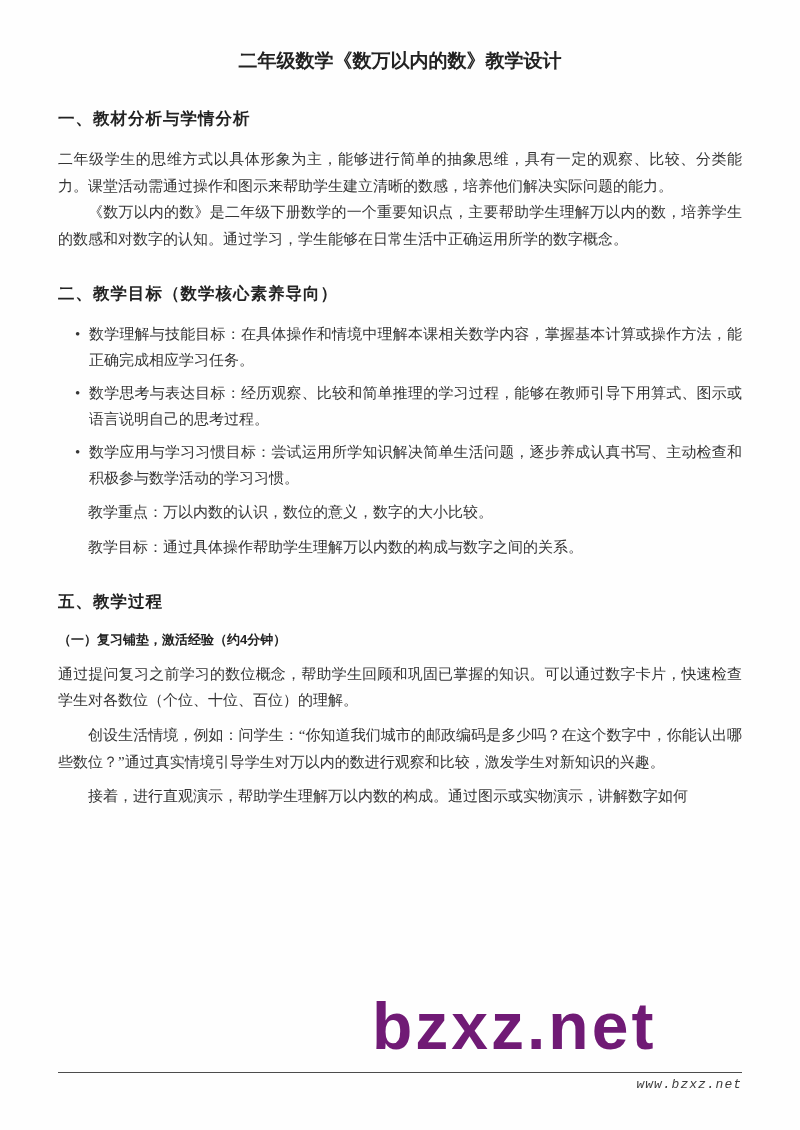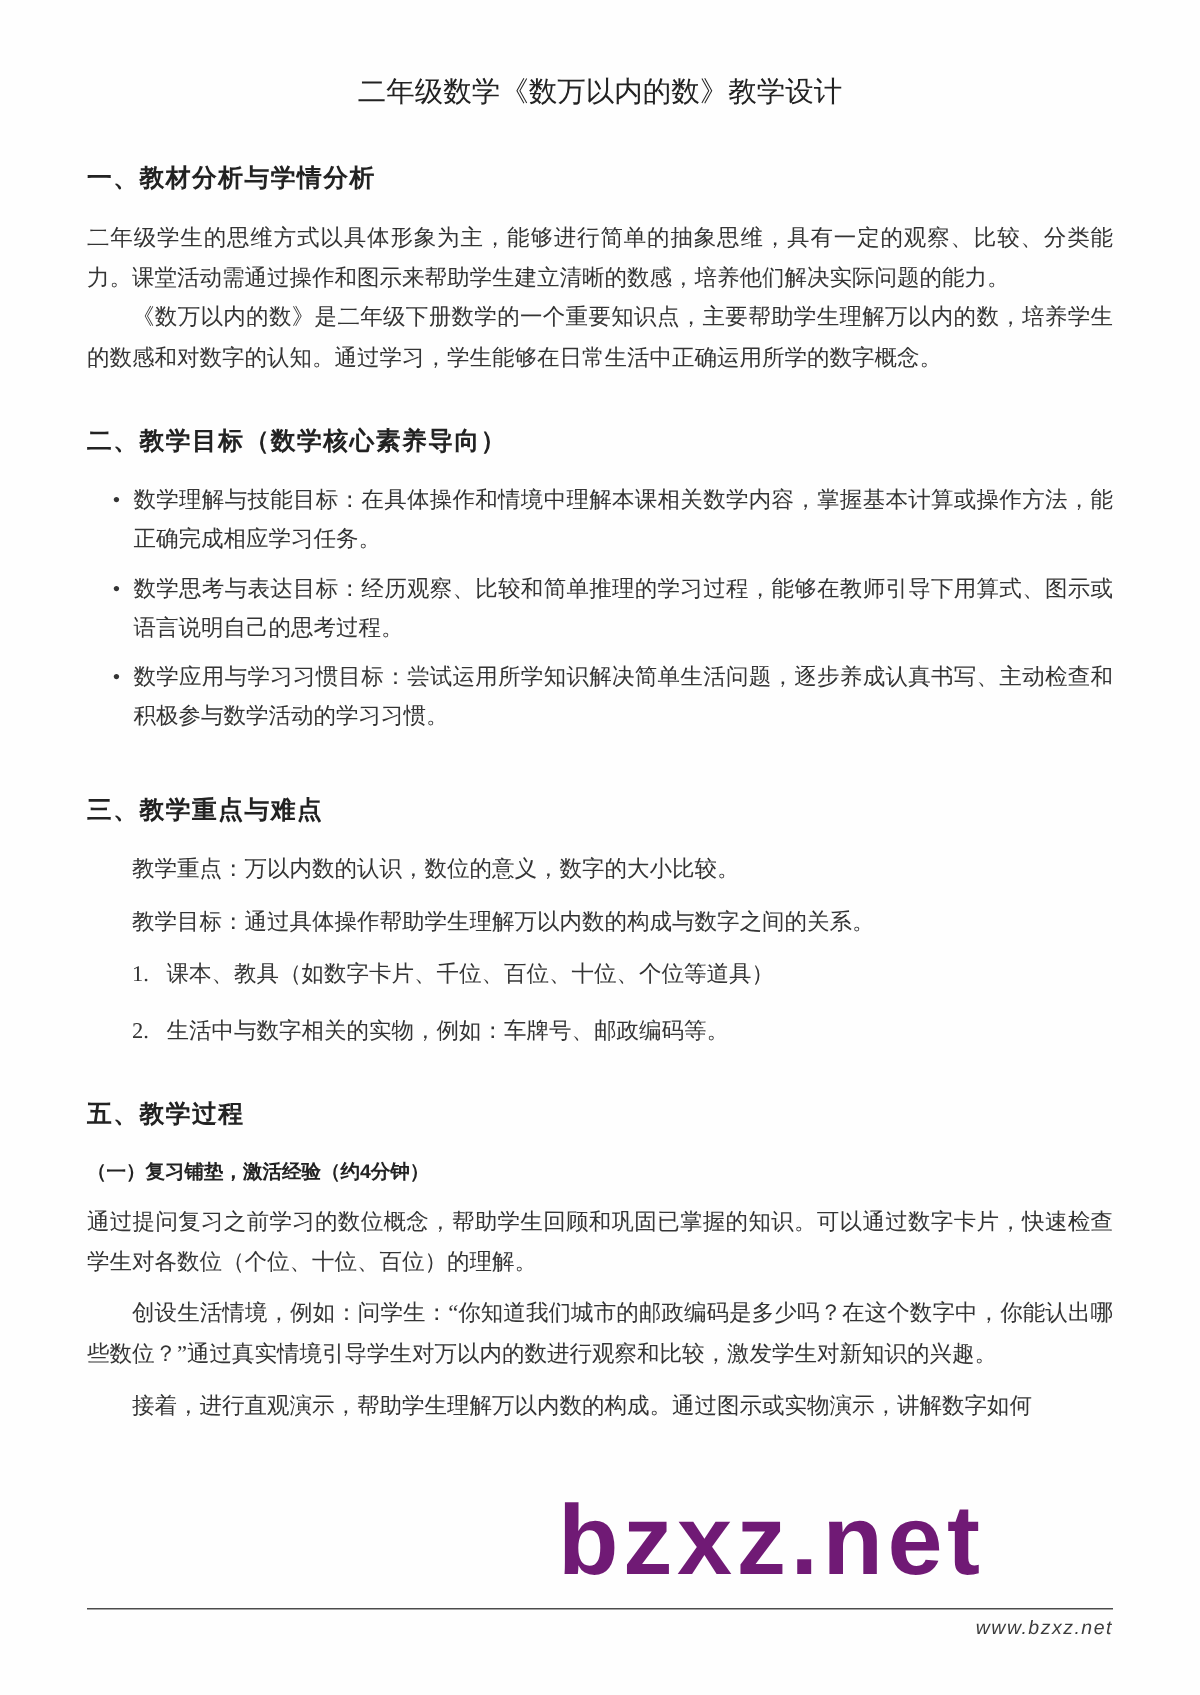--- a/index.html
+++ b/index.html
@@ -34,21 +34,21 @@
     font-size: 66px;
     letter-spacing: 3px;
     color: #701a75;
     user-select: none;
     white-space: nowrap;
   }
   .doc-title {
     margin: 0 0 34px 0;
     text-align: center;
     font-family: "Liberation Sans", "DejaVu Sans", sans-serif;
-    font-weight: normal;
+    font-weight: bold;
     font-size: 19px;
     color: #222222;
   }
   h2.sec {
     margin: 30px 0 16px 0;
     font-family: "Liberation Sans", "DejaVu Sans", sans-serif;
     font-weight: bold;
     font-size: 16.5px;
     color: #222222;
     letter-spacing: 1px;
@@ -109,21 +109,21 @@
     border-top: 1px solid #4c4c4c;
     height: 0;
   }
   .footer-url {
     margin-top: 4px;
     text-align: right;
     font-style: italic;
     font-size: 13px;
     color: #3c3c3c;
     letter-spacing: 1px;
-    font-family: Liberation Sans, sans-serif;
+    font-family: Liberation Mono, monospace;
   }
 </style>
 </head>
 <body>
 
 <div class="page">
 
   <div class="watermark">bzxz.net</div>
 
   <div class="content">
@@ -143,34 +143,23 @@
       <li>
         <span class="bullet">•</span>
         <span>数学思考与表达目标：经历观察、比较和简单推理的学习过程，能够在教师引导下用算式、图示或语言说明自己的思考过程。</span>
       </li>
       <li>
         <span class="bullet">•</span>
         <span>数学应用与学习习惯目标：尝试运用所学知识解决简单生活问题，逐步养成认真书写、主动检查和积极参与数学活动的学习习惯。</span>
       </li>
     </ul>
 
-    <h2 class="sec" style="margin-top:38px;">三、教学重点与难点</h2>
     <p class="body-p indent">教学重点：万以内数的认识，数位的意义，数字的大小比较。</p>
     <p class="body-p indent">教学目标：通过具体操作帮助学生理解万以内数的构成与数字之间的关系。</p>
 
-    <ol class="numbered">
-      <li>
-        <span class="num">1.</span>
-        <span>课本、教具（如数字卡片、千位、百位、十位、个位等道具）</span>
-      </li>
-      <li>
-        <span class="num">2.</span>
-        <span>生活中与数字相关的实物，例如：车牌号、邮政编码等。</span>
-      </li>
-    </ol>
 
     <h2 class="sec">五、教学过程</h2>
 
     <h3 class="subsec">（一）复习铺垫，激活经验（约4分钟）</h3>
     <p class="body-p">通过提问复习之前学习的数位概念，帮助学生回顾和巩固已掌握的知识。可以通过数字卡片，快速检查学生对各数位（个位、十位、百位）的理解。</p>
 
     <p class="body-p indent">创设生活情境，例如：问学生：“你知道我们城市的邮政编码是多少吗？在这个数字中，你能认出哪些数位？”通过真实情境引导学生对万以内的数进行观察和比较，激发学生对新知识的兴趣。</p>
     <p class="body-p indent">接着，进行直观演示，帮助学生理解万以内数的构成。通过图示或实物演示，讲解数字如何</p>
 
   </div>

